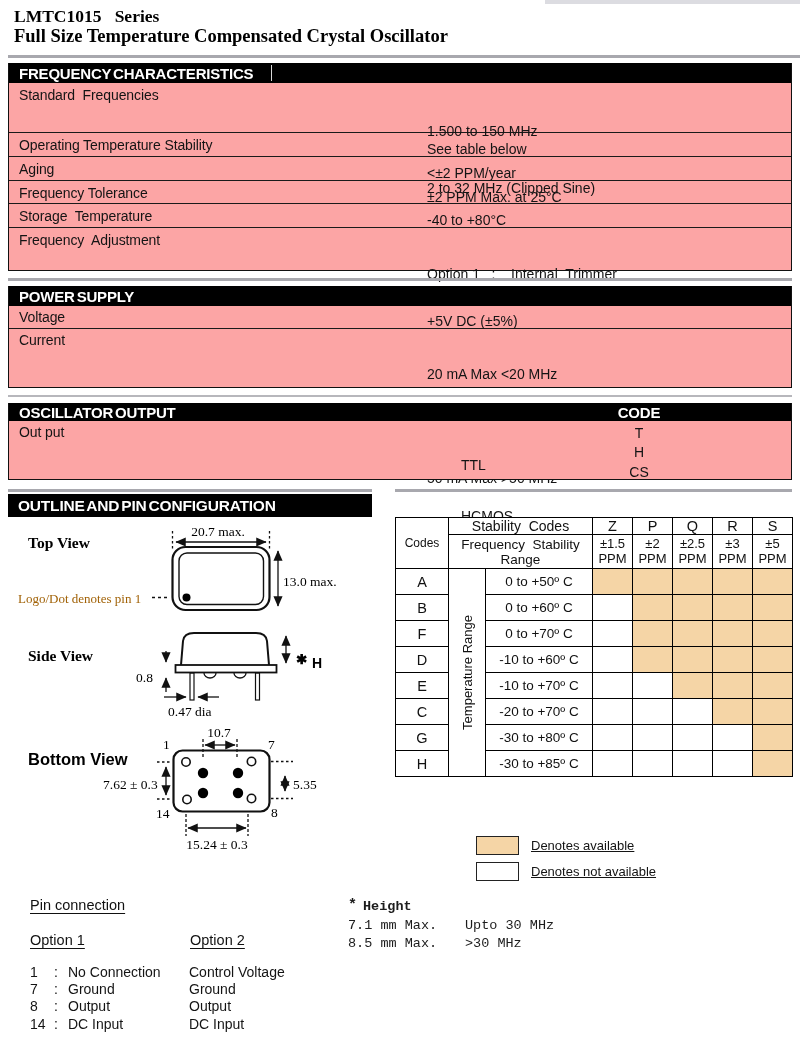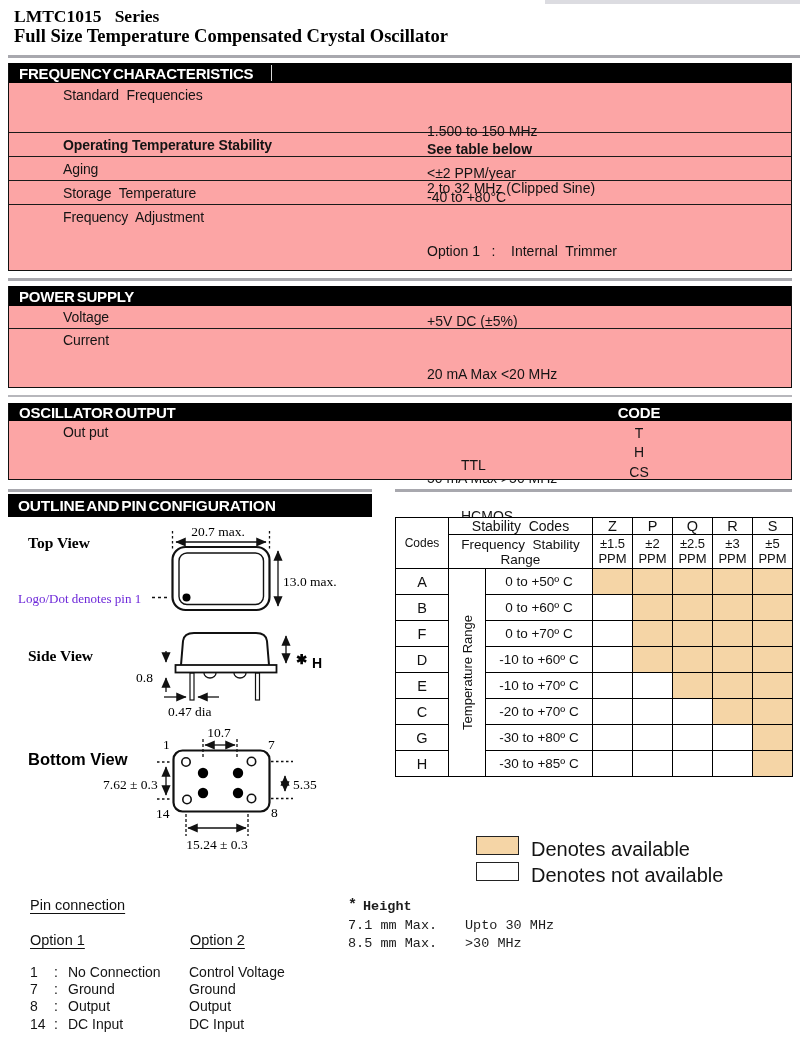--- a/index.html
+++ b/index.html
@@ -10,21 +10,21 @@
   .title{font-family:"Liberation Serif",serif;font-weight:bold;color:#000;white-space:pre;}
   
   .grey{background:#a8a8ae;}
   
   .sect{position:absolute;left:8px;width:784px;border:1.6px solid #111;border-top:none;background:#fca5a5;box-sizing:border-box;}
   .bar{background:#000;color:#fff;font-weight:bold;font-size:15px;letter-spacing:-0.2px;word-spacing:-2px;
        display:flex;align-items:center;padding-left:10px;position:relative;box-sizing:border-box;}
   .bar .bardiv{position:absolute;top:2px;bottom:2px;width:1px;background:rgba(255,255,255,.85);}
   .row{position:relative;border-bottom:1.4px solid #1a1a1a;box-sizing:border-box;}
   .row:last-child{border-bottom:none;}
-  .rlabel{position:absolute;left:10px;top:4px;font-size:14px;letter-spacing:-0.1px;white-space:pre;margin-left:44px;}
+  .rlabel{position:absolute;left:10px;top:4px;font-size:14px;letter-spacing:-0.1px;white-space:pre;}
   .rvals{position:absolute;left:418px;top:4px;font-size:14px;white-space:pre;}
   .rvals div{line-height:24.5px;}
   .rvals.tight div{line-height:21px;}
   .rvals.cur div{line-height:20px;}
   .rvals.osc div{line-height:19.3px;margin-left:34px;}
   .codecol{position:absolute;left:597px;top:4px;width:66px;text-align:center;font-size:14px;}
   .codecol div{line-height:19.3px;}
   .barcode{position:absolute;left:597px;width:66px;text-align:center;}
   
   #stab{position:absolute;left:395px;top:517px;border-collapse:collapse;table-layout:fixed;background:#fff;}
@@ -33,35 +33,35 @@
   #stab{border:1.6px solid #000;}
   .st-codes{font-size:12px;}
   .st-h1{font-size:14px;white-space:pre-wrap;}
   .st-h2{font-size:13.5px;white-space:pre-wrap;line-height:15px;}
   .st-ppm{font-size:13px;white-space:pre-wrap;line-height:14.5px;}
   .st-letter{font-size:14.5px;}
   .st-temp{font-size:13.5px;white-space:pre;}
   .st-vert{writing-mode:vertical-rl;transform:rotate(180deg);font-size:13px;margin:0 auto;}
   
   .swatch{position:absolute;width:43px;height:19px;border:1.5px solid #222;box-sizing:border-box;background:#fff;}
-  .legtext{position:absolute;font-size:20px;}
+  .legtext{position:absolute;font-size:13px;text-decoration:underline;}
   
   .mono{font-family:"Liberation Mono","DejaVu Sans Mono",monospace;font-size:13.5px;color:#1c1c1c;white-space:pre;}
   .monob{font-weight:bold;}
   
   .underl{text-decoration:underline;text-underline-offset:3px;}
   .pinhead{font-size:14.5px;color:#111;}
   .pinrow{display:flex;height:17.4px;font-size:14px;align-items:center;}
   .pinrow .pn{width:24px;}
   .pinrow .pc{width:14px;}
   .pinrow .p1{width:121px;}
   
   .viewlabel{font-family:"Liberation Serif",serif;font-weight:bold;font-size:15.5px;color:#000;}
   .viewlabel2{font-family:"Liberation Sans",sans-serif;font-weight:bold;font-size:16.5px;color:#000;}
-  .serifnote{font-family:"Liberation Serif",serif;font-size:13px;color:#6d28d9;}
+  .serifnote{font-family:"Liberation Serif",serif;font-size:13px;color:#a16207;}
   
   .dim{font-family:"Liberation Serif",serif;font-size:13.5px;fill:#000;}
   .dimH{font-family:"Liberation Sans",sans-serif;font-weight:bold;font-size:14px;fill:#000;}
 </style>
 </head>
 <body>
 
 <div id="page">
 
   <div class="abs" style="left:545px;top:0;width:255px;height:4px;background:#dcdce1;"></div>
@@ -76,27 +76,31 @@
       <span>FREQUENCY CHARACTERISTICS</span>
       <span class="bardiv" style="left:262px;"></span>
     </div>
     <div class="row" style="height:50px;">
       <span class="rlabel">Standard  Frequencies</span>
       <div class="rvals">
         <div>1.500 to 150 MHz</div>
         <div>2 to 32 MHz (Clipped Sine)</div>
       </div>
     </div>
-    <div class="row" style="height:24px;font-weight:bold;">
+    <div class="row" style="height:24px;">
       <span class="rlabel">Operating Temperature Stability</span>
       <div class="rvals"><div>See table below</div></div>
     </div>
     <div class="row" style="height:24px;">
       <span class="rlabel">Aging</span>
       <div class="rvals"><div>&lt;±2 PPM/year</div></div>
+    </div>
+    <div class="row" style="height:23px;">
+      <span class="rlabel">Frequency Tolerance</span>
+      <div class="rvals"><div>±2 PPM Max. at 25°C</div></div>
     </div>
     <div class="row" style="height:24px;">
       <span class="rlabel">Storage  Temperature</span>
       <div class="rvals"><div>-40 to +80°C</div></div>
     </div>
     <div class="row" style="height:41px;">
       <span class="rlabel">Frequency  Adjustment</span>
       <div class="rvals tight">
         <div>Option 1   :    Internal  Trimmer</div>
         <div>Option 2   :    Control Voltage Trim</div>

